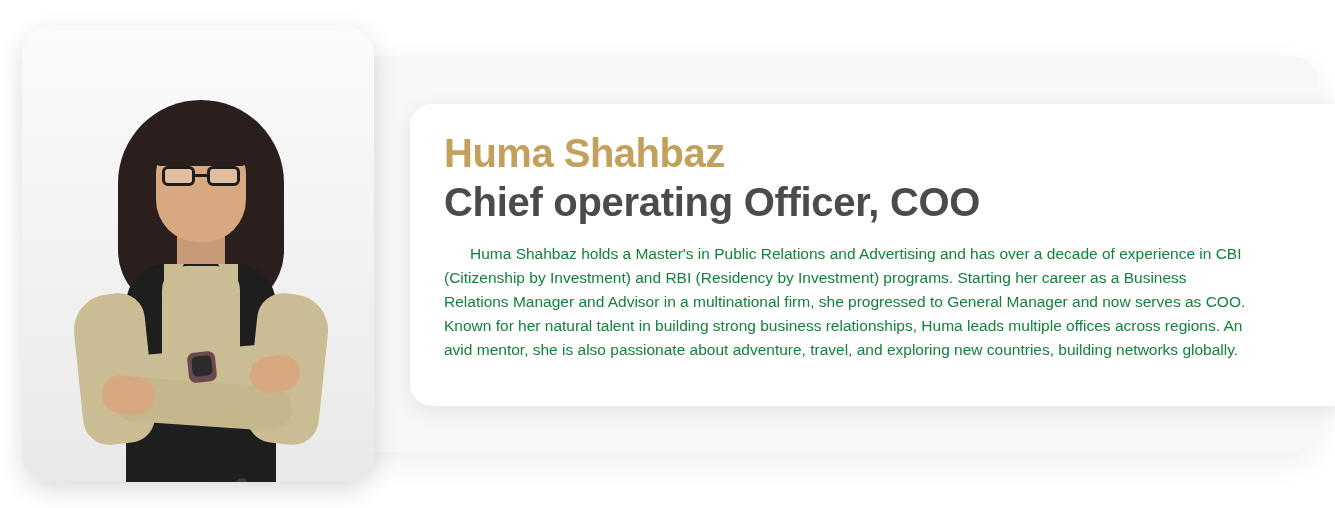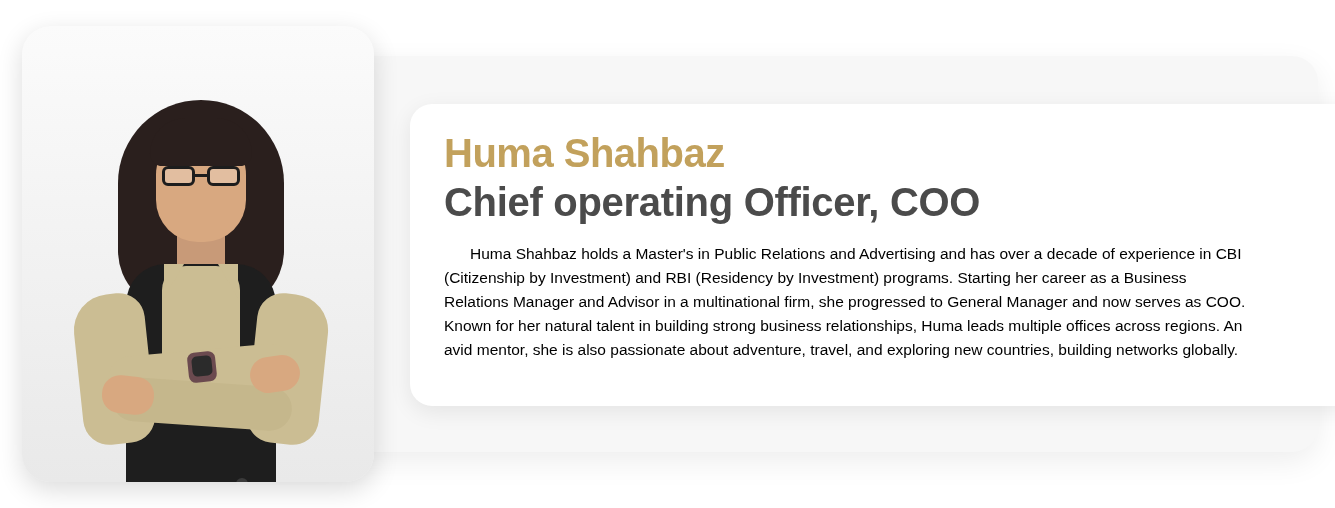--- a/index.html
+++ b/index.html
@@ -61,21 +61,21 @@
     line-height: 1.1;
     font-weight: bold;
     color: #4b4b4b;
     letter-spacing: -0.3px;
     margin: 0 0 18px 0;
   }
 
   .person-bio {
     font-size: 15.5px;
     line-height: 1.55;
-    color: #000000;
+    color: #15803d;
     margin: 0;
     text-indent: 26px;
     max-width: 805px;
   }
 
   
   .photo-card {
     position: absolute;
     left: 22px;
     top: 26px;

